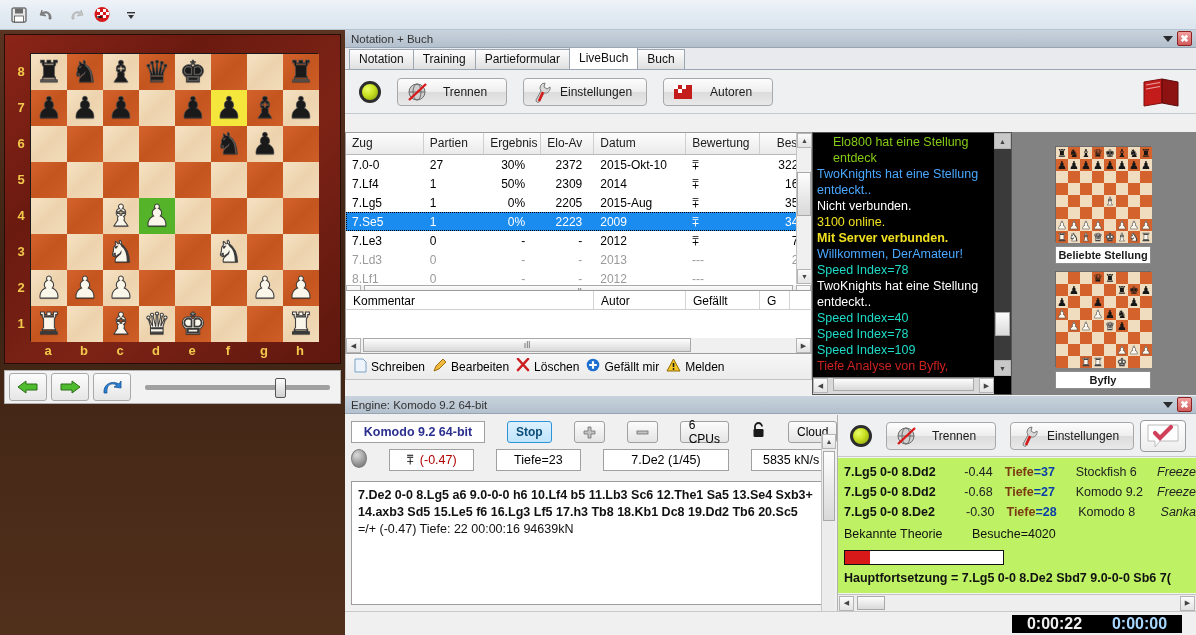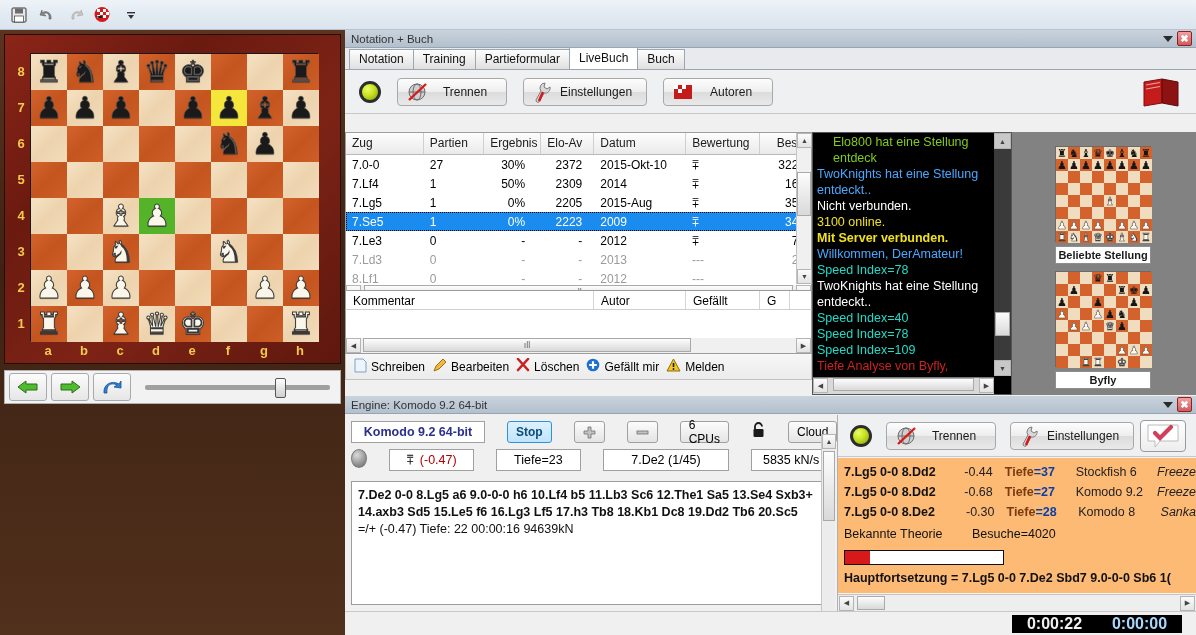--- a/index.html
+++ b/index.html
@@ -212,21 +212,21 @@
                 border-left:1px solid #c6c6c6; }
 
   
   #eng-right { position:absolute; left:492px; top:19px; right:0; bottom:0; background:#f3f3f3;
                border-left:1px solid #b0b0b0; }
   #er-toolbar { height:42px; display:flex; align-items:center; gap:14px; padding-left:12px;
                 background:#eff0f2; border-bottom:1px solid #c4c8cc; position:relative; }
   .check-btn { position:absolute; right:10px; top:5px; width:46px; height:32px;
                background:linear-gradient(to bottom,#fff,#ededed); border:1px solid #9a9a9a;
                border-radius:4px; display:flex; align-items:center; justify-content:center; cursor:pointer; }
-  #er-body { position:absolute; left:0; top:43px; right:0; bottom:18px; background:#fdba74;
+  #er-body { position:absolute; left:0; top:43px; right:0; bottom:18px; background:#bef264;
              padding:4px 0 0 6px; overflow:hidden; font-size:12.5px; }
   .an-row { display:flex; align-items:center; height:20px; white-space:nowrap; }
   .an-mv { width:128px; font-weight:bold; color:#111; }
   .an-sc { width:52px; text-align:right; padding-right:12px; color:#222; }
   .an-dp { width:80px; font-weight:bold; }
   .an-dp .lab { color:#7a3b10; }
   .an-dp .val { color:#0a3fa8; }
   .an-en { width:92px; color:#222; }
   .an-au { font-style:italic; color:#222; }
   .theory-row { display:flex; height:24px; align-items:center; font-size:12.5px; color:#111; }
@@ -1048,21 +1048,21 @@
             <div class="an-en">Komodo 8</div>
             <div class="an-au">Sanka</div>
           </div>
           <div class="theory-row">
             <div style="width: 128px;">Bekannte Theorie</div>
             <div>Besuche=4020</div>
           </div>
           <div class="bar-outer">
             <div class="bar-inner" style="width: 16%;"></div>
           </div>
-          <div class="haupt">Hauptfortsetzung = 7.Lg5 0-0 7.De2 Sbd7 9.0-0-0 Sb6 1(</div>
+          <div class="haupt">Hauptfortsetzung = 7.Lg5 0-0 8.De2 Sbd7 9.0-0-0 Sb6 7(</div>
         </div>
       <div id="er-hscroll">
         <div class="sb-arrow" style="margin-left:1px;">◀</div>
         <div class="sb-thumb" style="width:28px;height:14px;margin-left:3px;"></div>
         <div class="sb-arrow" style="margin-left:auto;margin-right:1px;">▶</div>
       </div>
     </div>
   </div>
 
   <div id="statusbar">

